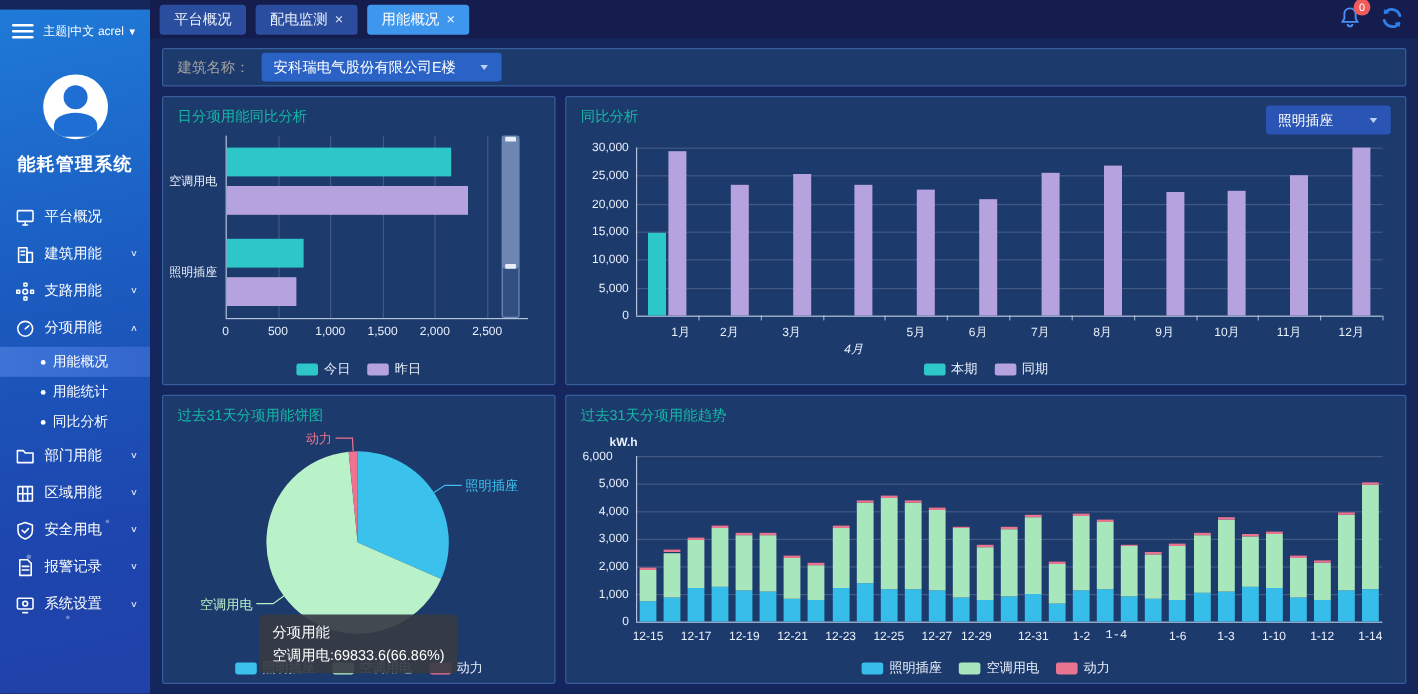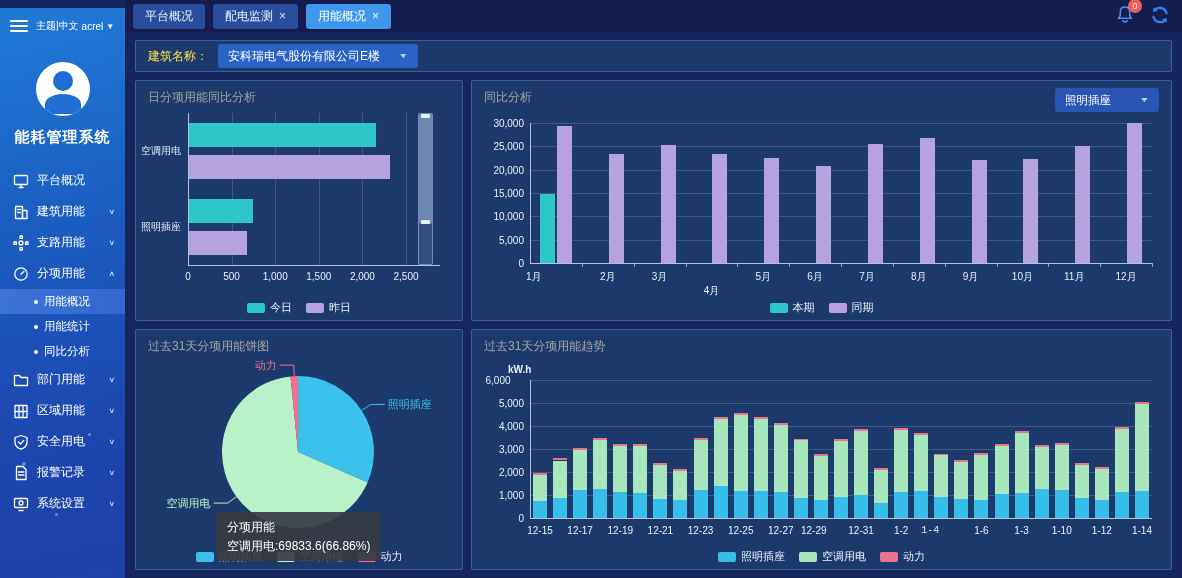--- a/index.html
+++ b/index.html
@@ -35,27 +35,27 @@
   .tabs { display:flex; gap:8px; flex:1; }
   .tab { background:#2a4d9d; color:#e9f0fa; border-radius:3px; padding:4px 12px; font-size:12px; cursor:pointer; display:flex; align-items:center; gap:6px; }
   .tab.active { background:#3f97ed; color:#fff; }
   .tab .close { font-size:12px; opacity:.9; cursor:pointer; }
   .top-icons { display:flex; align-items:center; gap:16px; }
   .bell-wrap { position:relative; cursor:pointer; }
   .badge { position:absolute; top:-6px; right:-8px; background:#f05c5c; color:#fff; font-size:9px; min-width:14px; height:14px; border-radius:8px; display:flex; align-items:center; justify-content:center; padding:0 3px; }
 
   .content { flex:1; padding:8px 10px; display:flex; flex-direction:column; gap:8px; background:#15265c; }
   .filter-bar { height:32px; background:#1d3a6c; border:1px solid rgba(90,140,220,.45); border-radius:2px; display:flex; align-items:center; padding:0 12px; gap:10px; }
-  .filter-label { color:#fde047; }
+  .filter-label { color:#a3a3a3; }
   .select-box { background:#2a62c6; border-radius:3px; min-width:200px; height:24px; display:flex; align-items:center; justify-content:space-between; padding:0 10px; cursor:pointer; color:#fff; }
   .select-box .caret, .dd .caret { font-size:9px; color:#bcd2f2; transform:scale(1.2,.8); }
 
   .grid { flex:1; display:grid; grid-template-columns:328px 1fr; grid-template-rows:1fr 1fr; gap:8px; }
   .panel { background:#1d3a6c; border:1px solid rgba(90,140,220,.45); border-radius:2px; position:relative; overflow:hidden; }
-  .panel-title { position:absolute; top:8px; left:12px; color:#a3a3a3; font-size:12px; }
+  .panel-title { position:absolute; top:8px; left:12px; color:#14b8a6; font-size:12px; }
   .dd { position:absolute; top:7px; right:12px; background:#2a55b4; border-radius:3px; height:24px; width:104px; display:flex; align-items:center; justify-content:space-between; padding:0 10px; color:#fff; cursor:pointer; font-size:11.5px; }
 
   .chart { position:absolute; }
   .gridline-h { position:absolute; height:1px; background:rgba(255,255,255,.16); }
   .gridline-v { position:absolute; width:1px; background:rgba(255,255,255,.16); }
   .axis-line-v { position:absolute; width:1px; background:rgba(230,240,255,.75); }
   .axis-line-h { position:absolute; height:1px; background:rgba(230,240,255,.75); }
   .tick-label { position:absolute; font-size:10px; color:#e8f0fb; white-space:nowrap; }
   .bar { position:absolute; }
   .legend { position:absolute; display:flex; gap:14px; align-items:center; justify-content:center; width:100%; bottom:6px; left:0; }
@@ -308,31 +308,31 @@
               <div class="gridline-h" style="left:58px;top:76px;width:622px;"></div>
               <div class="tick-label" style="left:0;top:71px;width:52px;text-align:right;">15,000</div>
               <div class="gridline-h" style="left:58px;top:52.66666666666667px;width:622px;"></div>
               <div class="tick-label" style="left:0;top:47.66666666666667px;width:52px;text-align:right;">20,000</div>
               <div class="gridline-h" style="left:58px;top:29.33333333333333px;width:622px;"></div>
               <div class="tick-label" style="left:0;top:24.33333333333333px;width:52px;text-align:right;">25,000</div>
               <div class="gridline-h" style="left:58px;top:6px;width:622px;"></div>
               <div class="tick-label" style="left:0;top:1px;width:52px;text-align:right;">30,000</div>
               <div class="axis-line-v" style="left:58px;top:6px;height:140px;"></div>
               <div class="axis-line-h" style="left:58px;top:146px;width:622px;"></div>
-              <div class="tick-label" style="left:54px;top:153px;width:40px;text-align:left;">1月</div>
+              <div class="tick-label" style="left:63px;top:153px;width:40px;text-align:right;">1月</div>
               <div style="position:absolute;left:109.83333333333334px;top:146px;width:1px;height:4px;background:rgba(230,240,255,.6);"></div>
               <div class="bar" style="left:67.91666666666667px;top:77.4px;width:15px;height:68.6px;background:#2ec7c9;"></div>
               <div class="bar" style="left:84.91666666666667px;top:9.266666666666652px;width:15px;height:136.73333333333335px;background:#b6a2de;"></div>
               <div class="tick-label" style="left:115.75px;top:153px;width:40px;text-align:center;">2月</div>
               <div style="position:absolute;left:161.66666666666669px;top:146px;width:1px;height:4px;background:rgba(230,240,255,.6);"></div>
               <div class="bar" style="left:136.75px;top:37.26666666666668px;width:15px;height:108.73333333333332px;background:#b6a2de;"></div>
               <div class="tick-label" style="left:167.58333333333334px;top:153px;width:40px;text-align:center;">3月</div>
               <div style="position:absolute;left:213.5px;top:146px;width:1px;height:4px;background:rgba(230,240,255,.6);"></div>
               <div class="bar" style="left:188.58333333333334px;top:27.933333333333323px;width:15px;height:118.06666666666668px;background:#b6a2de;"></div>
-              <div class="tick-label" style="left:219.41666666666666px;top:167px;width:40px;text-align:center;">4月</div>
+              <div class="tick-label" style="left:219.41666666666666px;top:167px;width:40px;text-align:center;font-style:italic;">4月</div>
               <div style="position:absolute;left:265.33333333333337px;top:146px;width:1px;height:4px;background:rgba(230,240,255,.6);"></div>
               <div class="bar" style="left:240.41666666666666px;top:36.8px;width:15px;height:109.2px;background:#b6a2de;"></div>
               <div class="tick-label" style="left:271.25000000000006px;top:153px;width:40px;text-align:center;">5月</div>
               <div style="position:absolute;left:317.1666666666667px;top:146px;width:1px;height:4px;background:rgba(230,240,255,.6);"></div>
               <div class="bar" style="left:292.25000000000006px;top:41.46666666666667px;width:15px;height:104.53333333333333px;background:#b6a2de;"></div>
               <div class="tick-label" style="left:323.08333333333337px;top:153px;width:40px;text-align:center;">6月</div>
               <div style="position:absolute;left:369px;top:146px;width:1px;height:4px;background:rgba(230,240,255,.6);"></div>
               <div class="bar" style="left:344.08333333333337px;top:49.400000000000006px;width:15px;height:96.6px;background:#b6a2de;"></div>
               <div class="tick-label" style="left:374.9166666666667px;top:153px;width:40px;text-align:center;">7月</div>
               <div style="position:absolute;left:420.83333333333337px;top:146px;width:1px;height:4px;background:rgba(230,240,255,.6);"></div>

